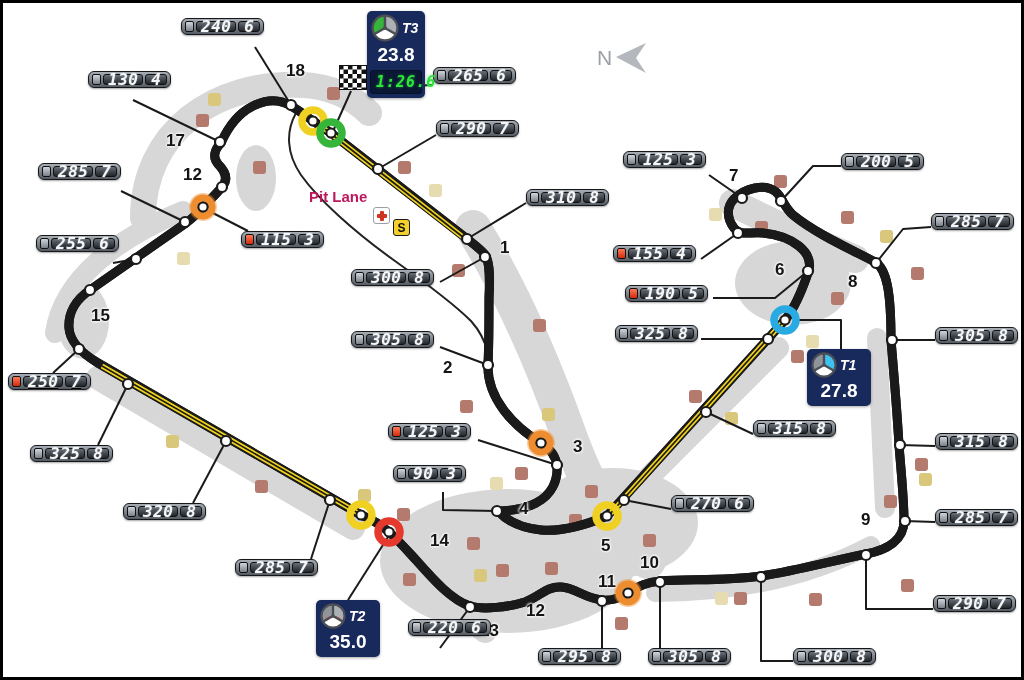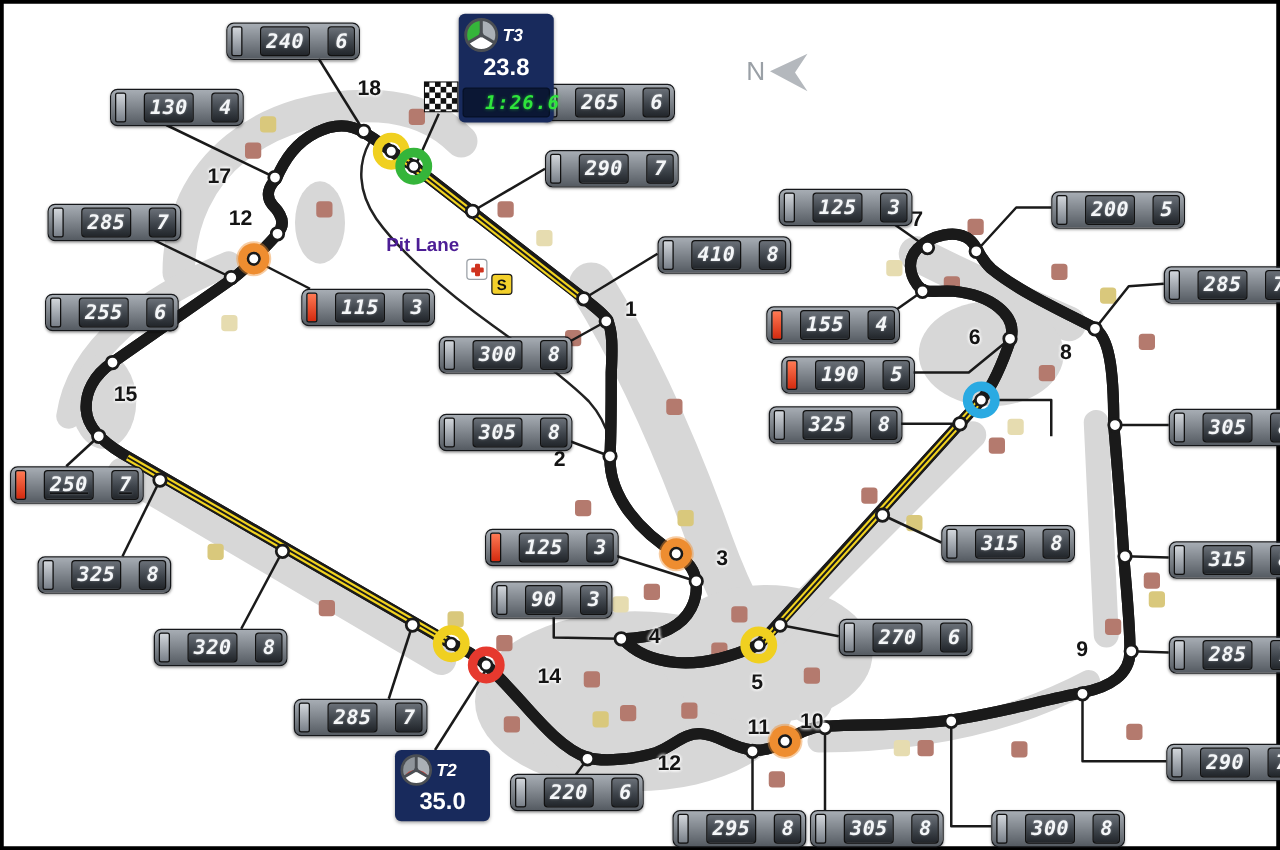--- a/index.html
+++ b/index.html
@@ -2,21 +2,21 @@
 <html><head>
 <meta charset="utf-8">
 <style>
   html,body{margin:0;padding:0;}
   body{width:1024px;height:680px;position:relative;overflow:hidden;background:#fff;
        font-family:"Liberation Sans",sans-serif;}
   #stage{position:absolute;inset:0;border:3px solid #000;box-sizing:border-box;background:#fff;}
   #map{position:absolute;left:0;top:0;}
 
   
-  .lcd{position:absolute;display:flex;gap:14px;height:30px;padding:2px 3px;box-sizing:border-box;
+  .lcd{position:absolute;display:flex;gap:2px;height:17px;padding:2px 3px;box-sizing:border-box;
        background:linear-gradient(180deg,#a7adb4,#555b62);border:1.5px solid #15171a;border-radius:6px;
        box-shadow:0 1px 2px rgba(0,0,0,.35);z-index:5;}
   .lcd .bar{width:7px;border-radius:2px;border:1px solid #111;
        background:linear-gradient(180deg,#d2d6db,#798089);}
   .lcd.braking .bar{background:linear-gradient(180deg,#ff7a54,#d32a0f);}
   .lcd .cell{display:flex;align-items:center;justify-content:center;padding:0 4px;border-radius:3px;
        border:1px solid #111;color:#f4f6f8;
        background:linear-gradient(180deg,#6a7078 0%,#3e444b 55%,#22262b 100%);
        font-family:"DejaVu Sans Mono",monospace;font-weight:700;font-style:italic;font-size:16px;
        letter-spacing:.5px;line-height:1;text-shadow:0 0 2px rgba(255,255,255,.35);}
@@ -27,31 +27,31 @@
         text-shadow:0 0 3px #fff,0 0 3px #fff,0 0 3px #fff;}
 
   
   .sector{position:absolute;background:#182a5c;border-radius:5px;color:#fff;z-index:6;
           box-shadow:0 1px 3px rgba(0,0,0,.35);}
   .sector .head{display:flex;align-items:center;gap:3px;padding:3px 4px 0 4px;}
   .sector .sid{font-weight:700;font-size:14px;font-style:italic;}
   .sector .time{text-align:center;font-weight:700;font-size:19px;padding:2px 2px 4px;}
   .sector .lap{margin:0 3px 4px;background:#0b1734;border:1px solid #061026;border-radius:3px;
        color:#2ee53c;font-family:"DejaVu Sans Mono",monospace;font-weight:700;font-style:italic;
-       font-size:15px;text-align:center;padding:2px 17px;letter-spacing:1px;text-shadow:0 0 3px rgba(46,229,60,.6);}
+       font-size:15px;text-align:center;padding:2px 5px;letter-spacing:1px;text-shadow:0 0 3px rgba(46,229,60,.6);}
 
   
   #flag{position:absolute;left:336px;top:62px;z-index:6;}
 
   
   #north{position:absolute;left:594px;top:38px;display:flex;align-items:center;gap:2px;z-index:3;}
   #north .n{color:#9aa0a6;font-size:21px;font-weight:400;}
 
   
-  #pitlabel{position:absolute;left:306px;top:185px;font-weight:700;font-size:15px;color:#4c1d95;z-index:4;text-align:right;}
+  #pitlabel{position:absolute;left:306px;top:185px;font-weight:700;font-size:15px;color:#be185d;z-index:4;text-align:right;}
   .pbadge{position:absolute;width:17px;height:17px;border-radius:3px;box-sizing:border-box;z-index:4;
           display:flex;align-items:center;justify-content:center;}
   #medic{left:370px;top:204px;background:#fff;border:1.5px solid #9aa0a6;}
   #medic .v,#medic .h{position:absolute;background:#d0331f;border-radius:1px;}
   #medic .v{width:4px;height:10px;}
   #medic .h{width:10px;height:4px;}
   #sbadge{left:390px;top:216px;background:#f3d02b;border:1.5px solid #1a1a1a;
           font-weight:700;font-size:12px;color:#111;}
 </style>
 </head>
@@ -292,38 +292,53 @@
     </svg>
   </div>
 
   <div id="pitlabel">Pit Lane</div>
   <div id="medic" class="pbadge">
     <span class="v"></span>
       <span class="h"></span>
   </div>
   <div id="sbadge" class="pbadge">S</div>
 
-
-  <div class="sector" style="left:313px;top:597px;width:76px;">
+  <div class="sector" style="left:804px;top:346px;width:64px;">
+    <div class="head">
+      <svg viewBox="0 0 36 36" width="26" height="26">
+        <circle cx="18" cy="18" r="16.5" fill="#fff"></circle>
+        <path d="M18,18 L18,2 A16,16 0 0 0 4.14,26 Z" fill="#8f959b"></path>
+        <path d="M18,18 L4.14,26 A16,16 0 0 1 31.86,26 Z" fill="#9da3a9"></path>
+        <path d="M18,18 L18,2 A16,16 0 0 1 31.86,26 Z" fill="#3fc1f0"></path>
+        <circle cx="18" cy="18" r="16" fill="none" stroke="#4b4f54" stroke-width="3"></circle>
+        <path d="M18,18 L18,2 M18,18 L4.14,26 M18,18 L31.86,26" stroke="#4b4f54" stroke-width="3.2"></path>
+        <circle cx="18" cy="18" r="2.5" fill="#4b4f54"></circle>
+      </svg>
+      <span class="sid">T1</span>
+    </div>
+    <div class="time">27.8</div>
+  </div>
+
+  <div class="sector" style="left:313px;top:597px;width:64px;">
     <div class="head">
       <svg viewBox="0 0 36 36" width="26" height="26">
         <circle cx="18" cy="18" r="16.5" fill="#fff"></circle>
         <path d="M18,18 L18,2 A16,16 0 0 0 4.14,26 Z" fill="#8f959b"></path>
         <path d="M18,18 L18,2 A16,16 0 0 1 31.86,26 Z" fill="#aab0b6"></path>
         <path d="M18,18 L4.14,26 A16,16 0 0 1 31.86,26 Z" fill="#e6392e"></path>
         <circle cx="18" cy="18" r="16" fill="none" stroke="#4b4f54" stroke-width="3"></circle>
         <path d="M18,18 L18,2 M18,18 L4.14,26 M18,18 L31.86,26" stroke="#4b4f54" stroke-width="3.2"></path>
         <circle cx="18" cy="18" r="2.5" fill="#4b4f54"></circle>
       </svg>
       <span class="sid">T2</span>
     </div>
     <div class="time">35.0</div>
   </div>
 
-  <div class="sector" style="left:364px;top:8px;width:76px;">
+  <div class="sector" style="left:364px;top:8px;width:58px;">
     <div class="head">
       <svg viewBox="0 0 36 36" width="28" height="28">
         <circle cx="18" cy="18" r="16.5" fill="#fff"></circle>
         <path d="M18,18 L18,2 A16,16 0 0 1 31.86,26 Z" fill="#aab0b6"></path>
         <path d="M18,18 L4.14,26 A16,16 0 0 1 31.86,26 Z" fill="#9da3a9"></path>
         <path d="M18,18 L18,2 A16,16 0 0 0 4.14,26 Z" fill="#35b53a"></path>
         <circle cx="18" cy="18" r="16" fill="none" stroke="#4b4f54" stroke-width="3"></circle>
         <path d="M18,18 L18,2 M18,18 L4.14,26 M18,18 L31.86,26" stroke="#4b4f54" stroke-width="3.2"></path>
         <circle cx="18" cy="18" r="2.5" fill="#4b4f54"></circle>
       </svg>
@@ -474,21 +489,21 @@
         <span class="cell speed">305</span>
         <span class="cell gear">8</span>
       </div>
       <div class="lcd" style="left: 348px; top: 266px;">
         <span class="bar"></span>
         <span class="cell speed">300</span>
         <span class="cell gear">8</span>
       </div>
       <div class="lcd" style="left: 523px; top: 186px;">
         <span class="bar"></span>
-        <span class="cell speed">410</span>
+        <span class="cell speed">310</span>
         <span class="cell gear">8</span>
       </div>
       <div class="lcd" style="left: 433px; top: 117px;">
         <span class="bar"></span>
         <span class="cell speed">290</span>
         <span class="cell gear">7</span>
       </div>
       <div class="lcd" style="left: 430px; top: 64px;">
         <span class="bar"></span>
         <span class="cell speed">265</span>
@@ -498,21 +513,21 @@
   <div id="turnsHost">
       <div class="turn" style="left: 497px; top: 235px;">1</div>
       <div class="turn" style="left: 440px; top: 355px;">2</div>
       <div class="turn" style="left: 570px; top: 434px;">3</div>
       <div class="turn" style="left: 516px; top: 496px;">4</div>
       <div class="turn" style="left: 598px; top: 533px;">5</div>
       <div class="turn" style="left: 772px; top: 257px;">6</div>
       <div class="turn" style="left: 726px; top: 163px;">7</div>
       <div class="turn" style="left: 845px; top: 269px;">8</div>
       <div class="turn" style="left: 858px; top: 507px;">9</div>
-      <div class="turn" style="left: 637px; top: 550px; margin-top: 14px;">10</div>
+      <div class="turn" style="left: 637px; top: 550px;">10</div>
       <div class="turn" style="left: 595px; top: 569px;">11</div>
       <div class="turn" style="left: 523px; top: 598px;">12</div>
       <div class="turn" style="left: 477px; top: 618px;">13</div>
       <div class="turn" style="left: 427px; top: 528px;">14</div>
       <div class="turn" style="left: 88px; top: 303px;">15</div>
       <div class="turn" style="left: 180px; top: 162px;">12</div>
       <div class="turn" style="left: 163px; top: 128px;">17</div>
       <div class="turn" style="left: 283px; top: 58px;">18</div>
     </div>
 </div>

